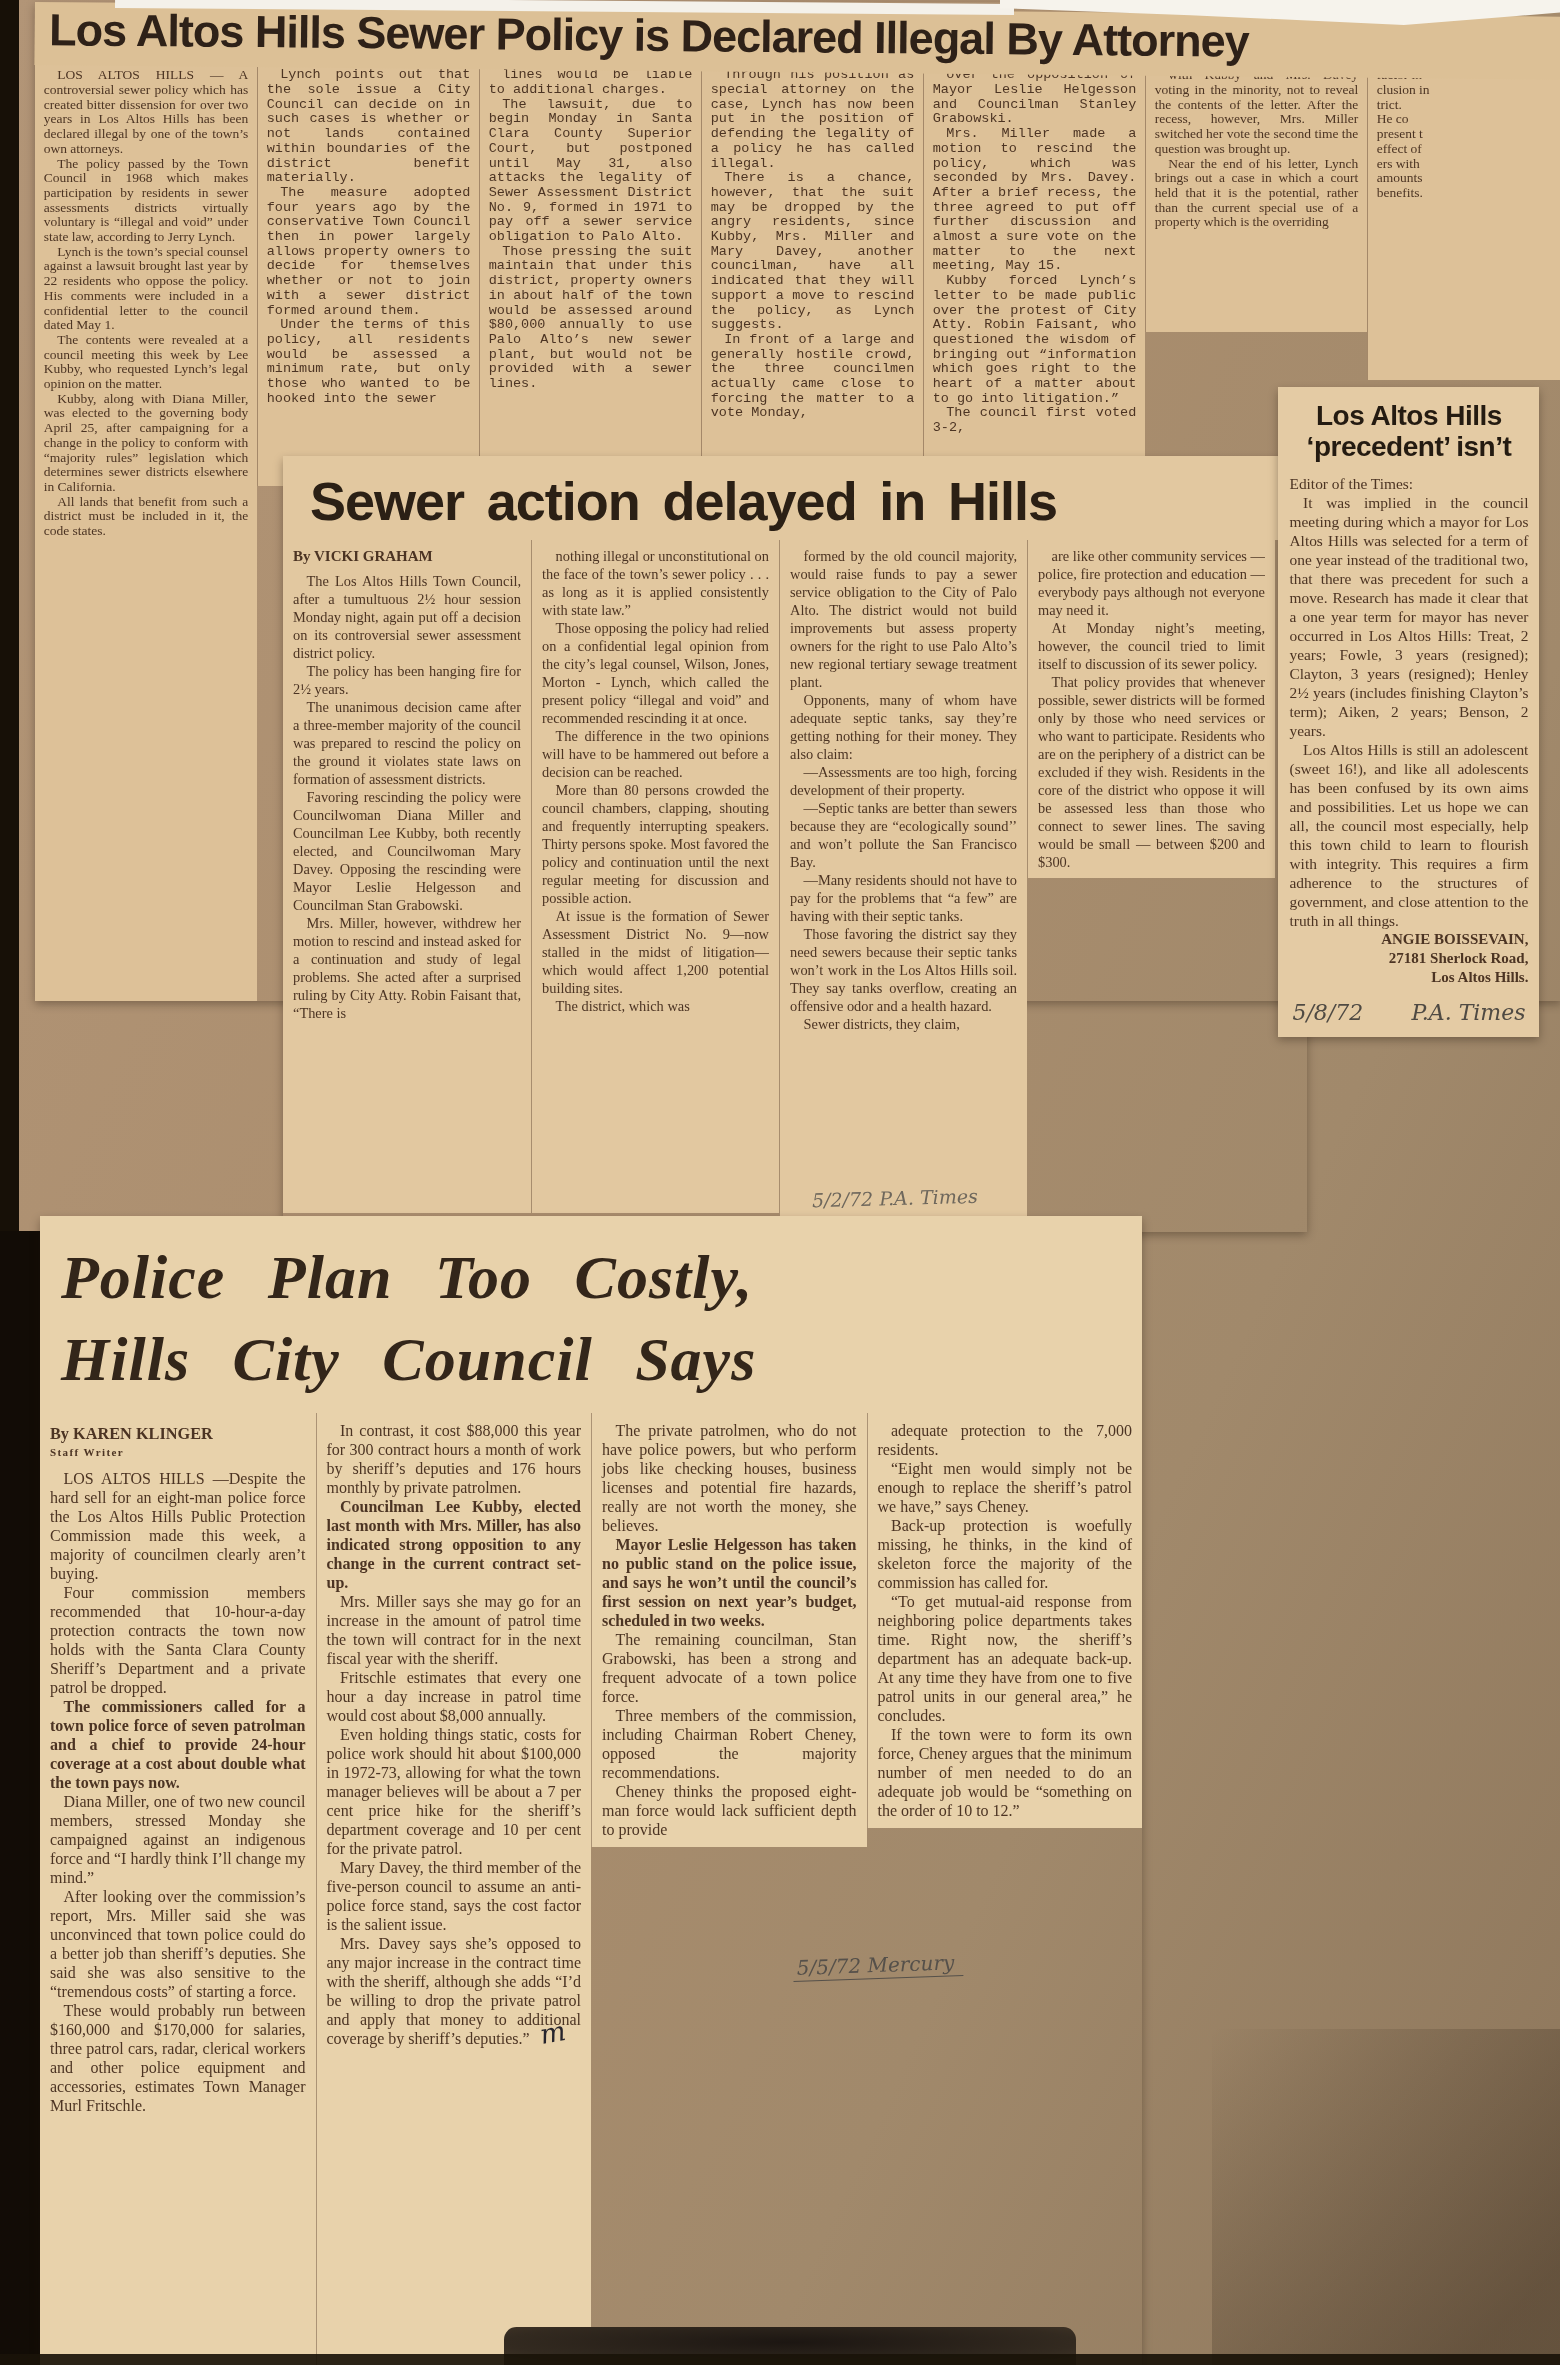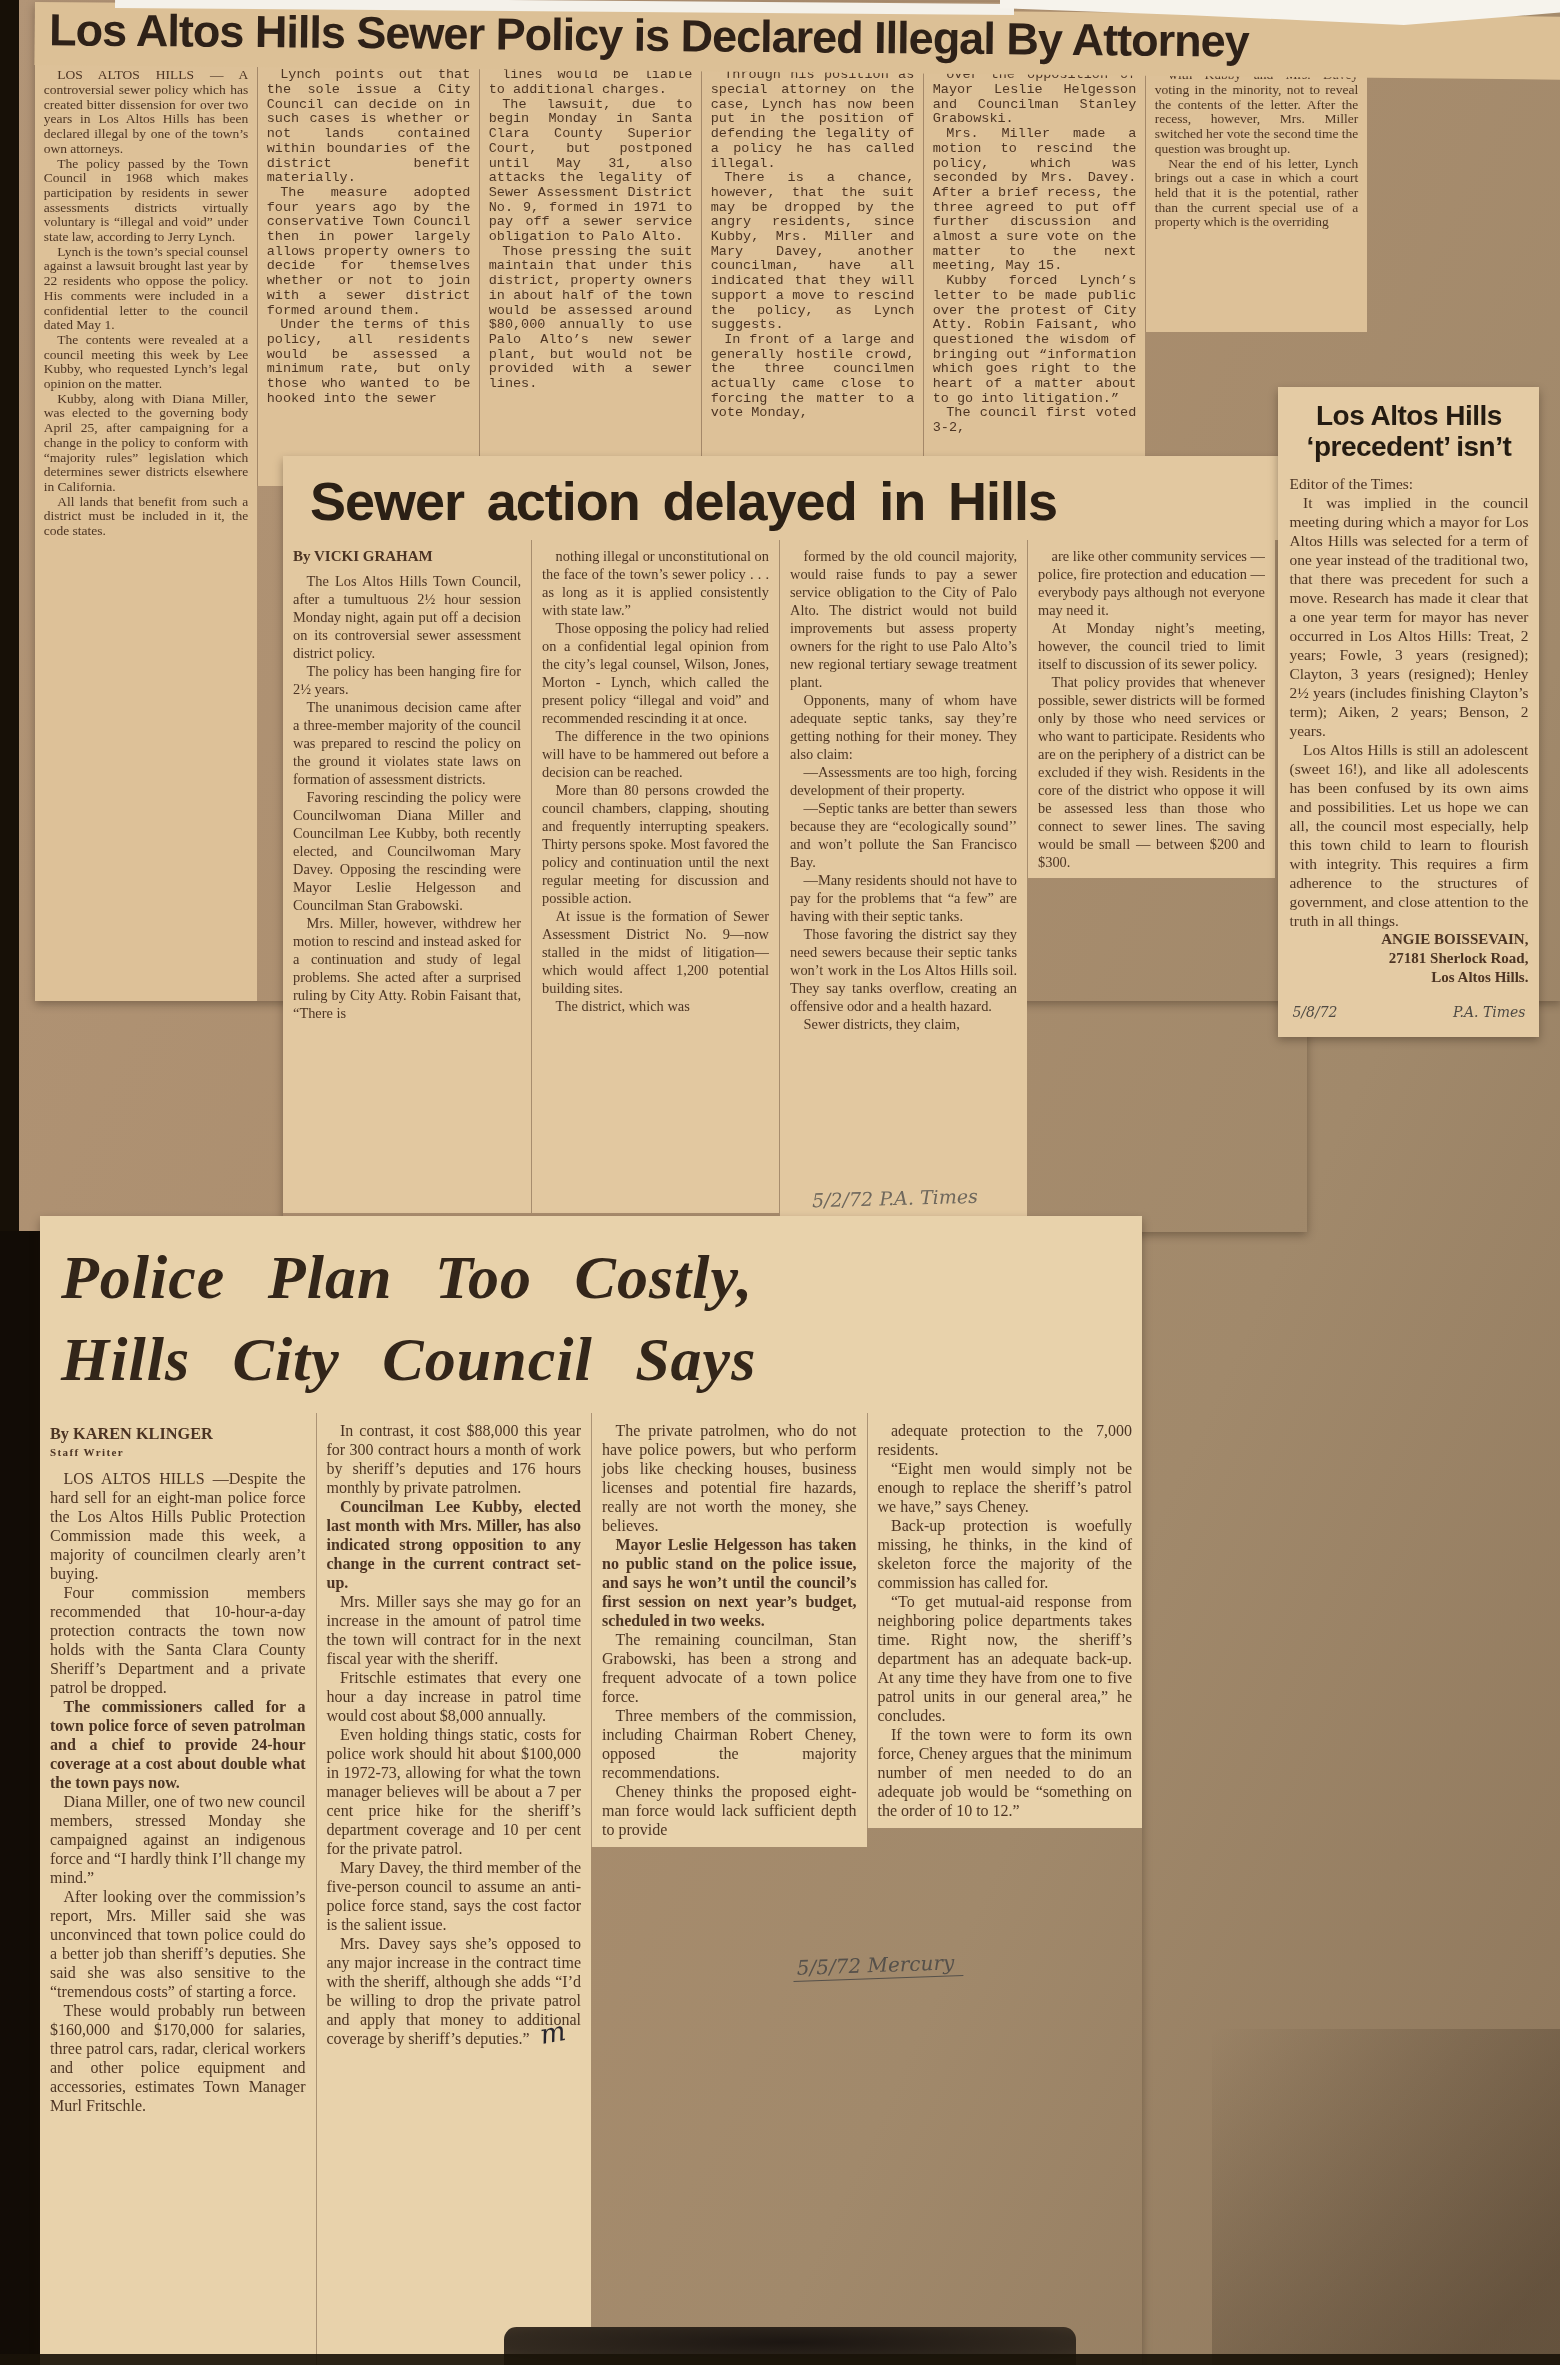--- a/index.html
+++ b/index.html
@@ -58,21 +58,21 @@
     font-family:"Liberation Serif",serif;font-style:italic;font-weight:bold;font-size:62px;line-height:1.32;
     letter-spacing:1px;word-spacing:26px;color:#33261a;white-space:nowrap;overflow:hidden;}
   .police-cols .col{width:276px;background:#e8d2ab;font-size:16px;line-height:19px;padding:7.7px 10px;}
   .p-c1{min-height:1063px;} .p-c2{min-height:1063px;} .p-c3{padding-bottom:91px;} .p-c4{padding-bottom:130px;}
   .byline2{font-weight:bold;font-size:16.3px;text-align:center;text-indent:0 !important;margin:2.9px 0 0 !important;}
   .byline3{font-weight:bold;font-size:11px;letter-spacing:1.4px;text-align:center;text-indent:0 !important;margin:0 0 7.7px !important;}
   
   .hw{font-family:"DejaVu Serif",serif;font-style:italic;color:#615b51;}
   .hw-mid{left:812px;top:1187px;font-size:19px;transform:rotate(-1.5deg);color:#6e675c;}
   .hw-police{left:793px;top:1953px;font-size:20px;transform:rotate(-2deg);color:#55504a;border-bottom:1.4px solid #55504a;padding:0 8.7px 1px 3.8px;}
-  .hw-letter{font-size:14px;color:#4f4a43;}
+  .hw-letter{font-size:22px;color:#4f4a43;}
   .pen-mark{left:540px;top:2017px;font-size:27px;color:#26242c;transform:rotate(-10deg);font-family:"DejaVu Serif",serif;font-style:italic;}
 </style>
 </head>
 <body>
 
 <div id="page">
 
   <div class="abs edge-left"></div>
   <div class="abs edge-left-lower"></div>
   <div class="abs shade-br"></div>
@@ -105,20 +105,31 @@
         </div>
       <div class="col rule c-h880">
           <p>over the opposition of Mayor Leslie Helgesson and Councilman Stanley Grabowski.</p>
           <p>Mrs. Miller made a motion to rescind the policy, which was seconded by Mrs. Davey. After a brief recess, the three agreed to put off further discussion and almost a sure vote on the matter to the next meeting, May 15.</p>
           <p>Kubby forced Lynch’s letter to be made public over the protest of City Atty. Robin Faisant, who questioned the wisdom of bringing out “information which goes right to the heart of a matter about to go into litigation.”</p>
           <p>The council first voted 3-2,</p>
         </div>
       <div class="col rule c-h560">
           <p>with Kubby and Mrs. Davey voting in the minority, not to reveal the contents of the letter. After the recess, however, Mrs. Miller switched her vote the second time the question was brought up.</p>
           <p>Near the end of his letter, Lynch brings out a case in which a court held that it is the potential, rather than the current special use of a property which is the overriding</p>
+        </div>
+      <div class="col rule col-frag c-h660">
+          <p class="noindent">factor in</p>
+          <p class="noindent">clusion in</p>
+          <p class="noindent">trict.</p>
+          <p class="noindent">He co</p>
+          <p class="noindent">present t</p>
+          <p class="noindent">effect of</p>
+          <p class="noindent">ers with</p>
+          <p class="noindent">amounts</p>
+          <p class="noindent">benefits.</p>
         </div>
     </div>
   </div>
 
   <div class="abs wedge-a"></div>
   <div class="abs wedge-b"></div>
 
   <div class="abs clip clip-mid">
     <div class="mid-headline">Sewer action delayed in Hills</div>
     <div class="cols mid-cols">

